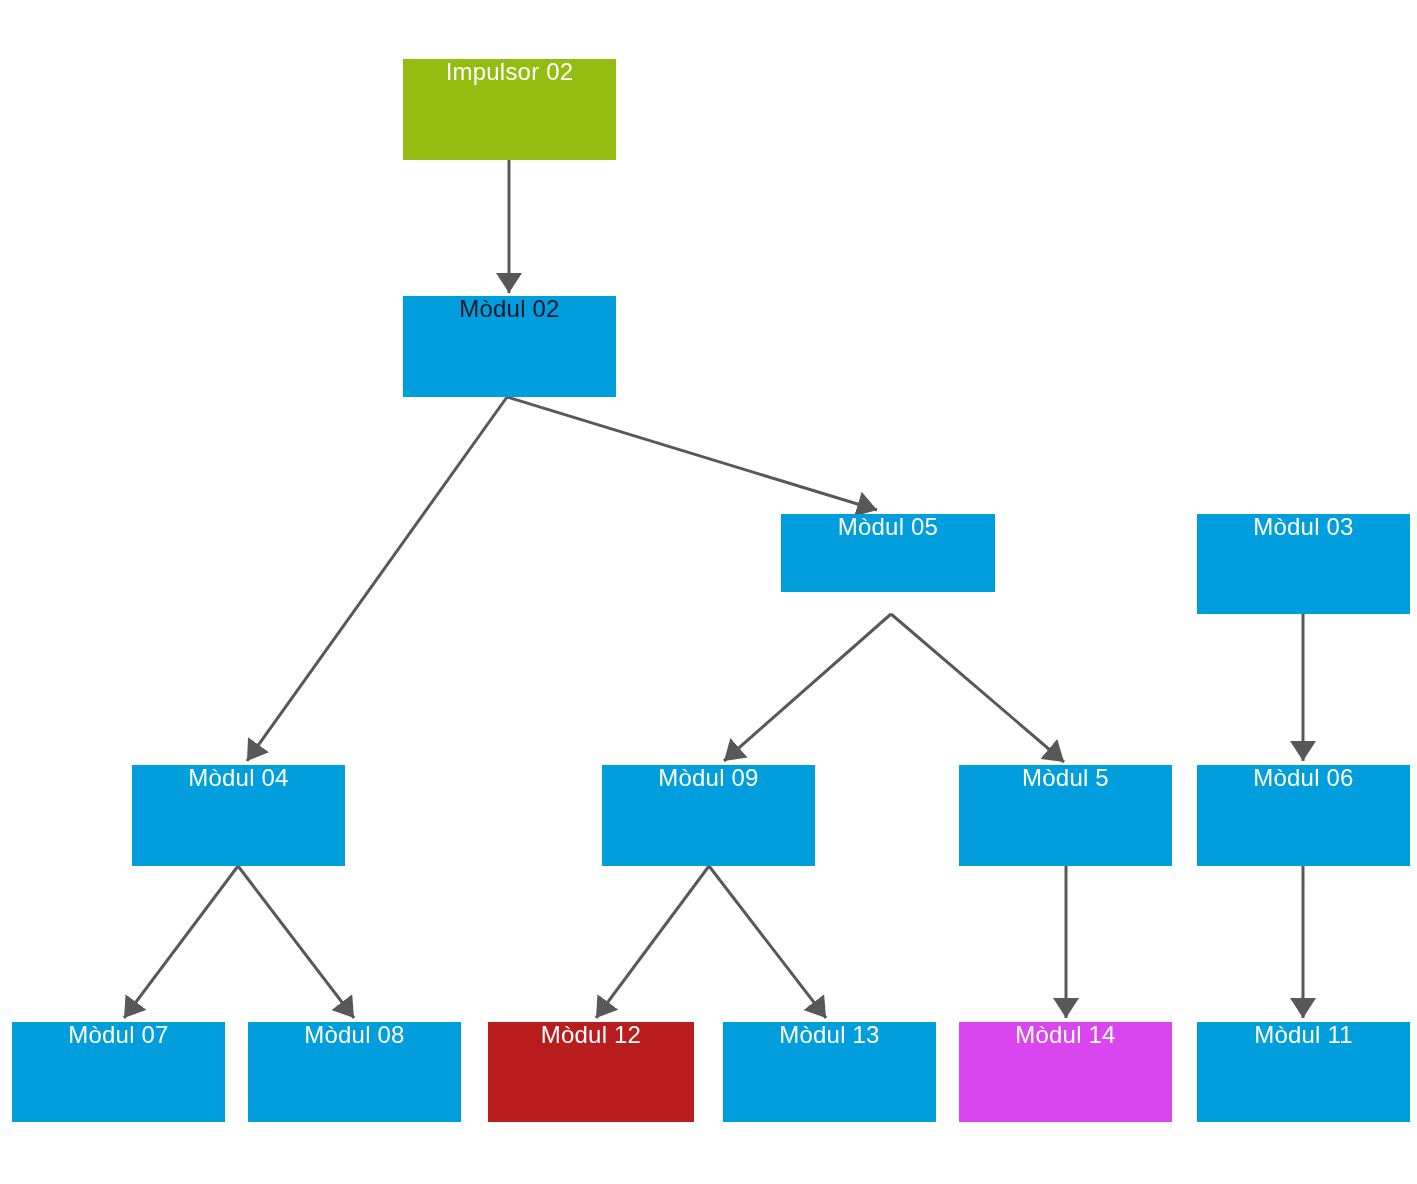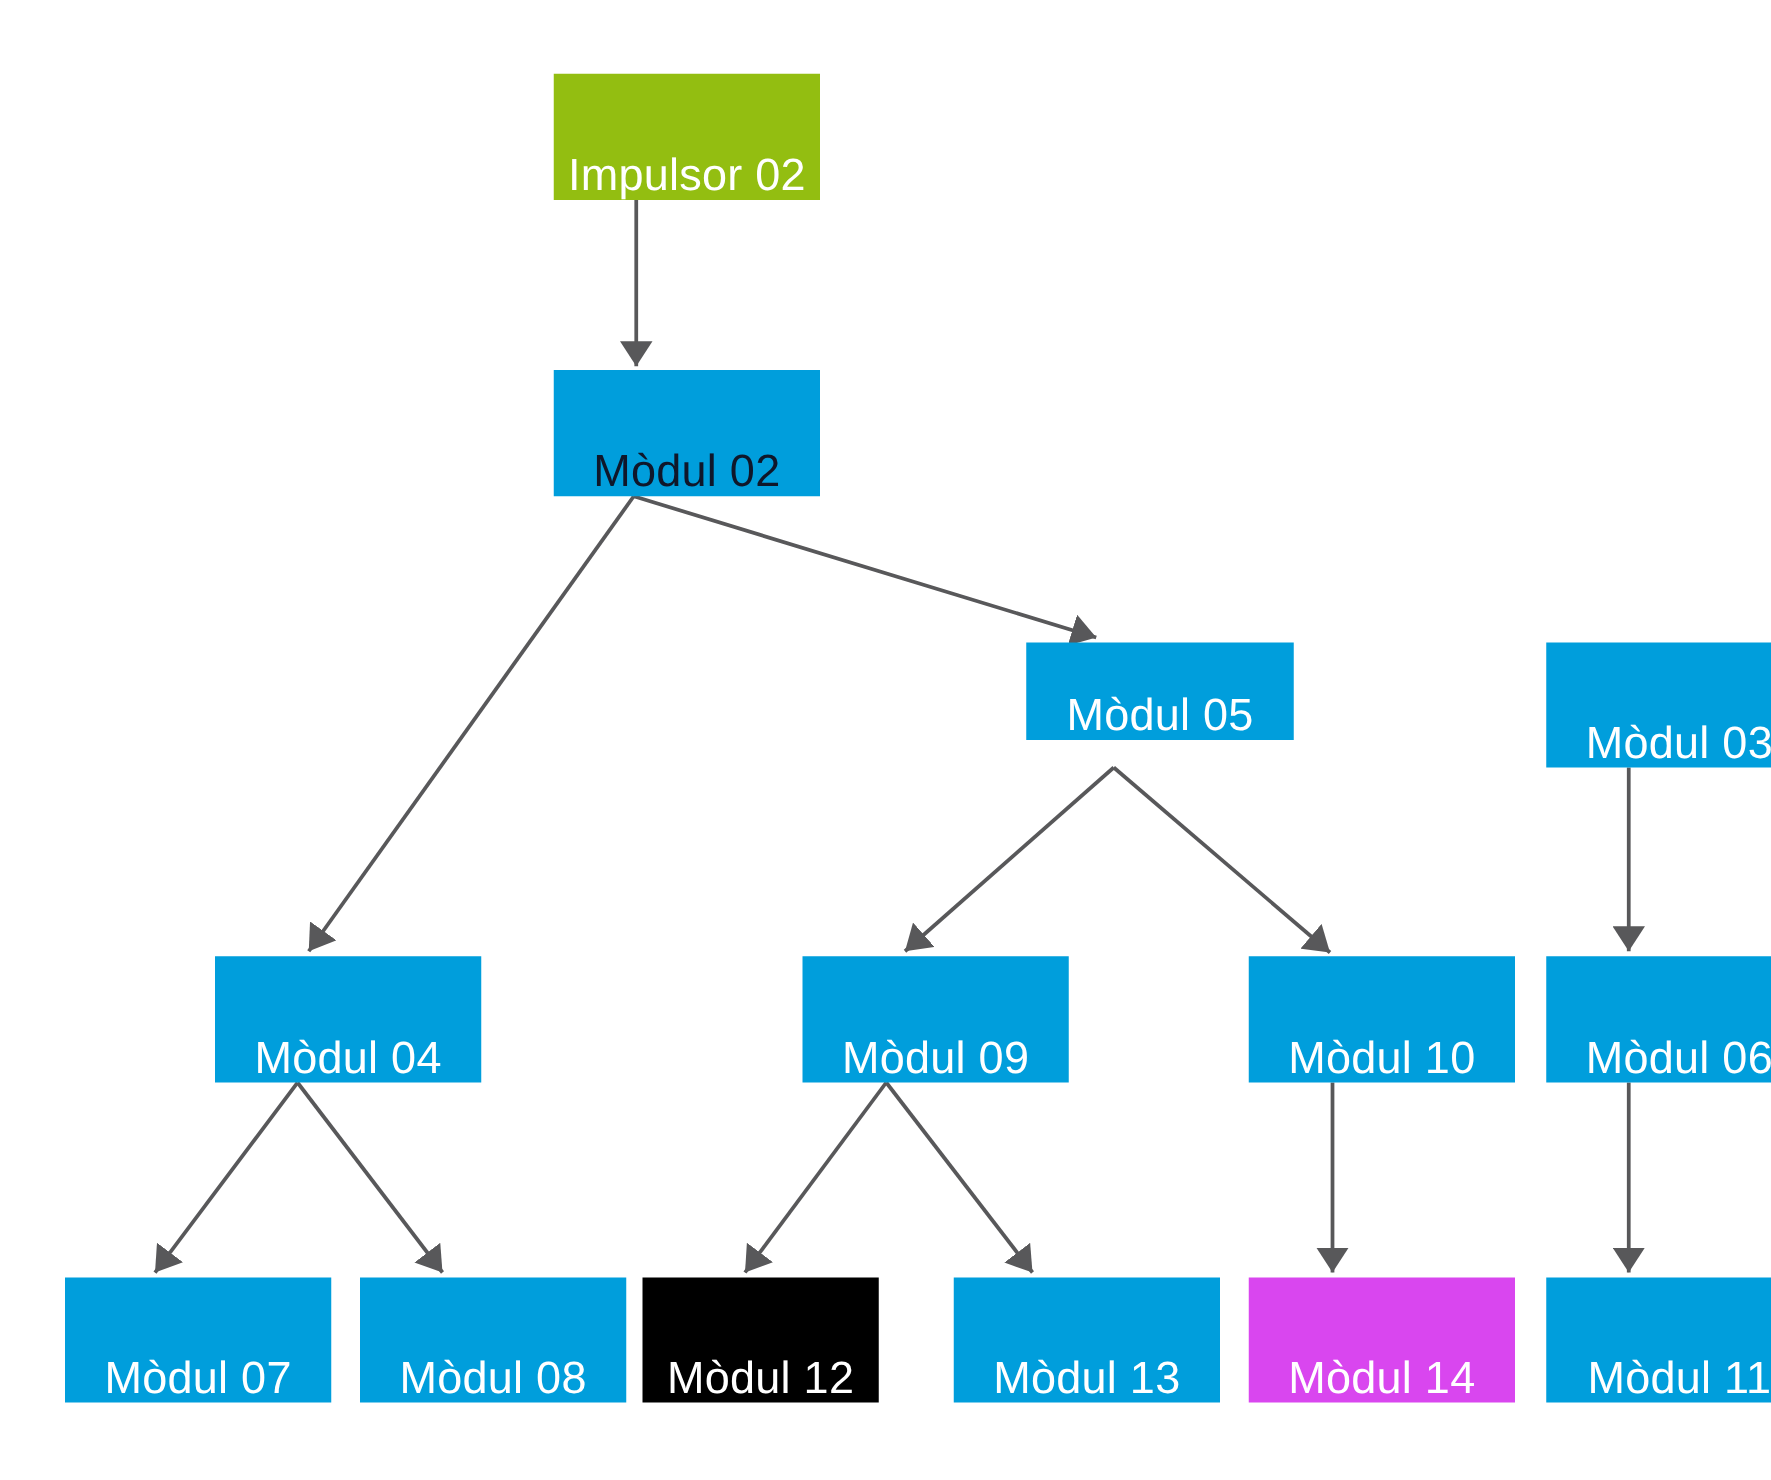--- a/index.html
+++ b/index.html
@@ -16,28 +16,27 @@
     position: absolute;
     left: 0; top: 0;
     width: 1417px;
     height: 1184px;
     pointer-events: none;
   }
   #nodes-layer { position: absolute; left: 0; top: 0; width: 100%; height: 100%; }
   .node {
     position: absolute;
     display: flex;
-    align-items: flex-end;
+    align-items: flex-start;
     justify-content: center;
     box-sizing: border-box;
-    font-size: 36px;
+    font-size: 24px;
     line-height: 1.1;
     letter-spacing: 0.2px;
     user-select: none;
-    margin-left: 40px;
   }
 </style>
 </head>
 <body>
 
 <div id="canvas">
   <svg id="edges-layer" xmlns="http://www.w3.org/2000/svg" viewBox="0 0 1417 1184">
       <defs>
         <marker id="arrowhead" markerUnits="userSpaceOnUse" markerWidth="20" markerHeight="26" refX="20" refY="13" orient="auto">
           <path d="M0,0 L20,13 L0,26 Z" fill="#58585a"></path>
@@ -69,32 +68,32 @@
       <div class="node" style="left: 1197px; top: 514px; width: 213px; height: 100px; background: rgb(0, 158, 220); color: rgb(255, 255, 255);">
         <span>Mòdul 03</span>
       </div>
       <div class="node" style="left: 132px; top: 765px; width: 213px; height: 101px; background: rgb(0, 158, 220); color: rgb(255, 255, 255);">
         <span>Mòdul 04</span>
       </div>
       <div class="node" style="left: 602px; top: 765px; width: 213px; height: 101px; background: rgb(0, 158, 220); color: rgb(255, 255, 255);">
         <span>Mòdul 09</span>
       </div>
       <div class="node" style="left: 959px; top: 765px; width: 213px; height: 101px; background: rgb(0, 158, 220); color: rgb(255, 255, 255);">
-        <span>Mòdul 10</span>
+        <span>Mòdul 5</span>
       </div>
       <div class="node" style="left: 1197px; top: 765px; width: 213px; height: 101px; background: rgb(0, 158, 220); color: rgb(255, 255, 255);">
         <span>Mòdul 06</span>
       </div>
       <div class="node" style="left: 12px; top: 1022px; width: 213px; height: 100px; background: rgb(0, 158, 220); color: rgb(255, 255, 255);">
         <span>Mòdul 07</span>
       </div>
       <div class="node" style="left: 248px; top: 1022px; width: 213px; height: 100px; background: rgb(0, 158, 220); color: rgb(255, 255, 255);">
         <span>Mòdul 08</span>
       </div>
-      <div class="node" style="left: 474px; top: 1022px; width: 189px; height: 100px; background: #000000; color: rgb(255, 255, 255);">
+      <div class="node" style="left: 488px; top: 1022px; width: 206px; height: 100px; background: #b91c1c; color: rgb(255, 255, 255);">
         <span>Mòdul 12</span>
       </div>
       <div class="node" style="left: 723px; top: 1022px; width: 213px; height: 100px; background: rgb(0, 158, 220); color: rgb(255, 255, 255);">
         <span>Mòdul 13</span>
       </div>
       <div class="node" style="left: 959px; top: 1022px; width: 213px; height: 100px; background: #d946ef; color: rgb(255, 255, 255);">
         <span>Mòdul 14</span>
       </div>
       <div class="node" style="left: 1197px; top: 1022px; width: 213px; height: 100px; background: rgb(0, 158, 220); color: rgb(255, 255, 255);">
         <span>Mòdul 11</span>

